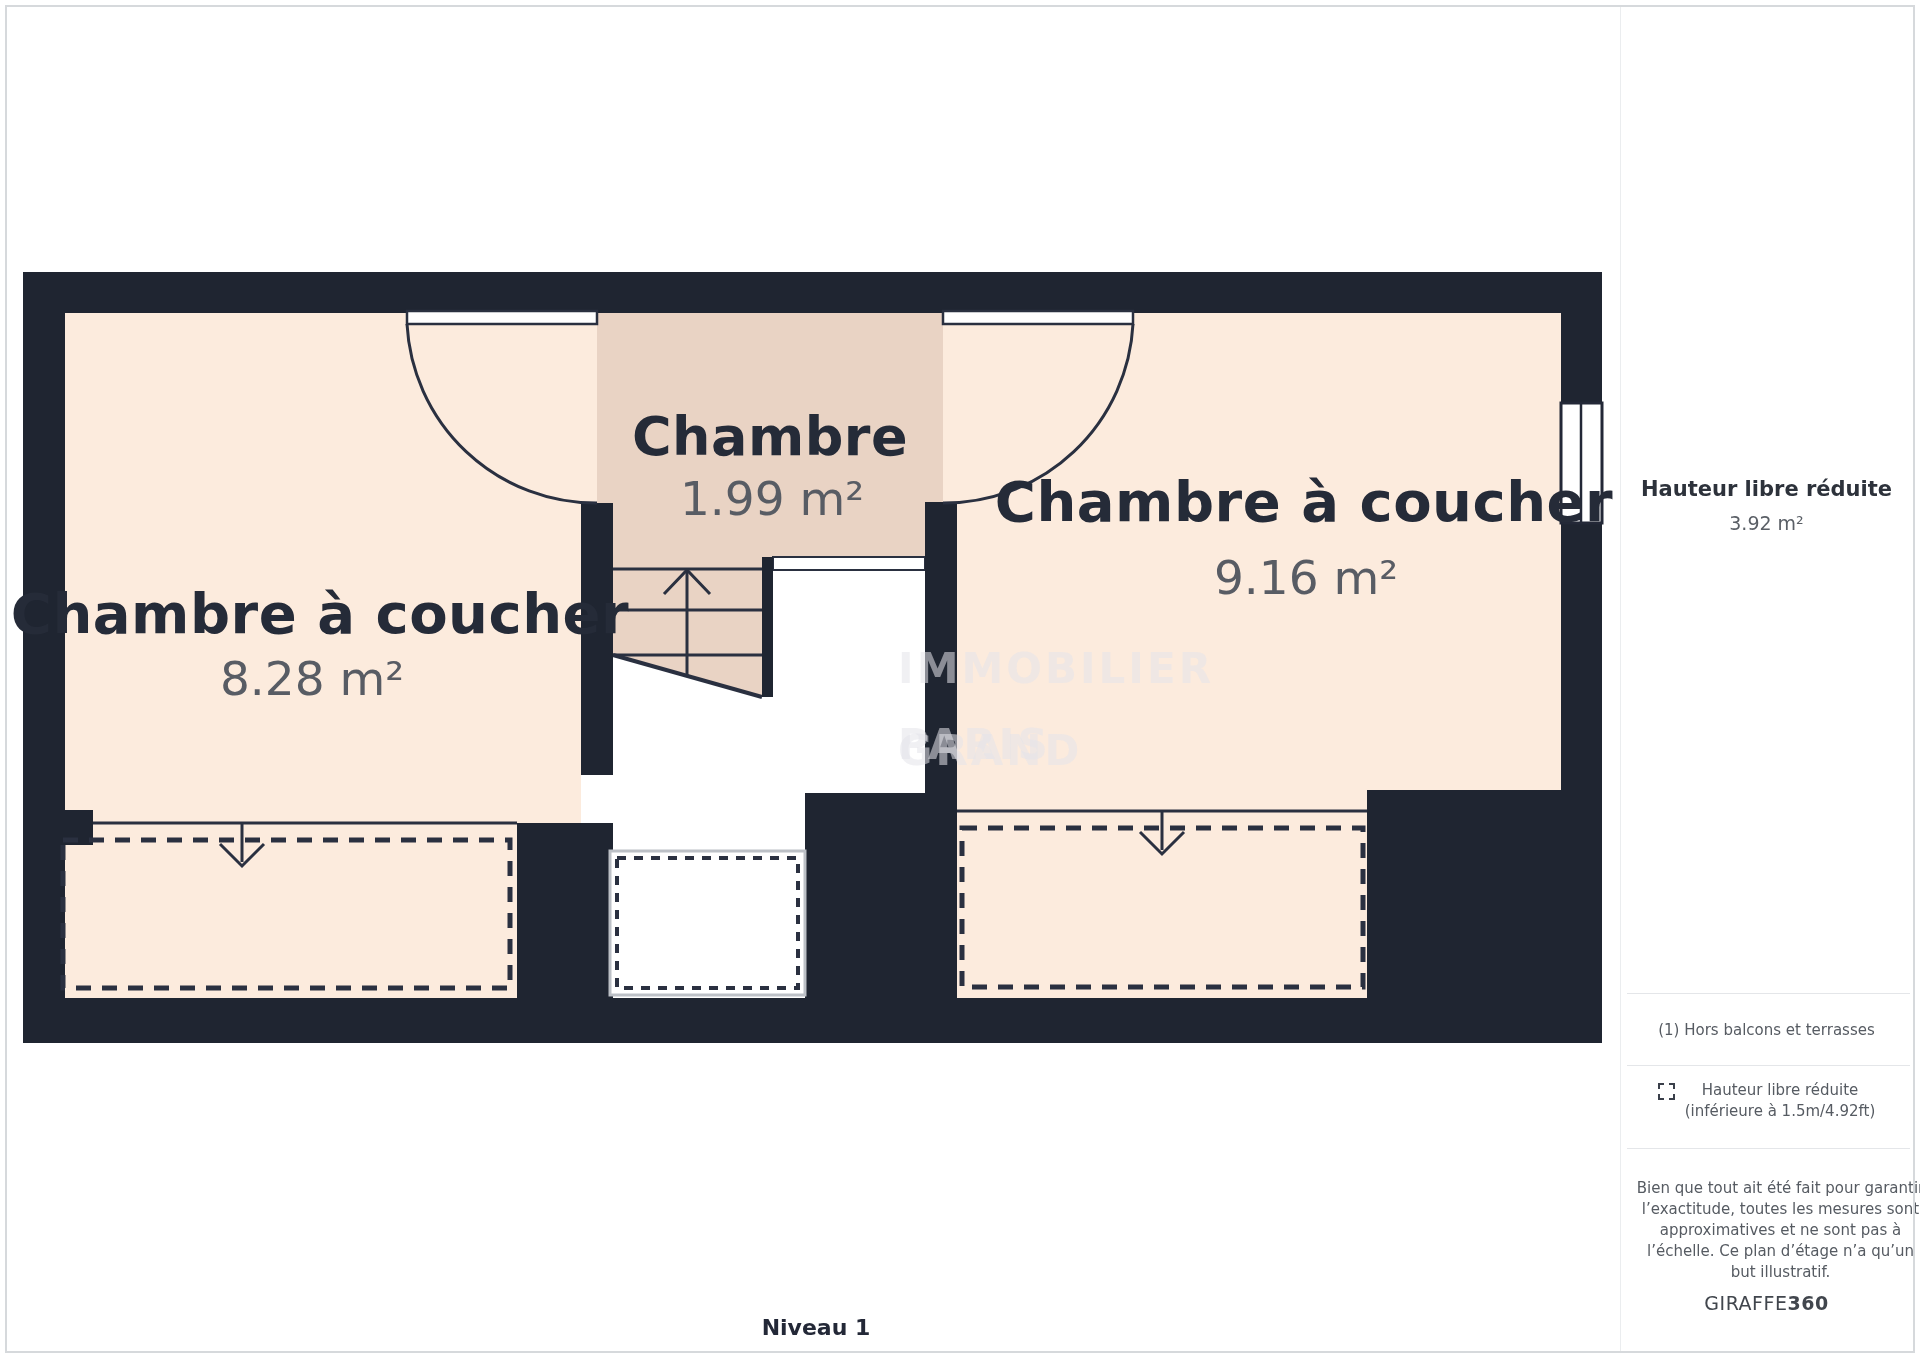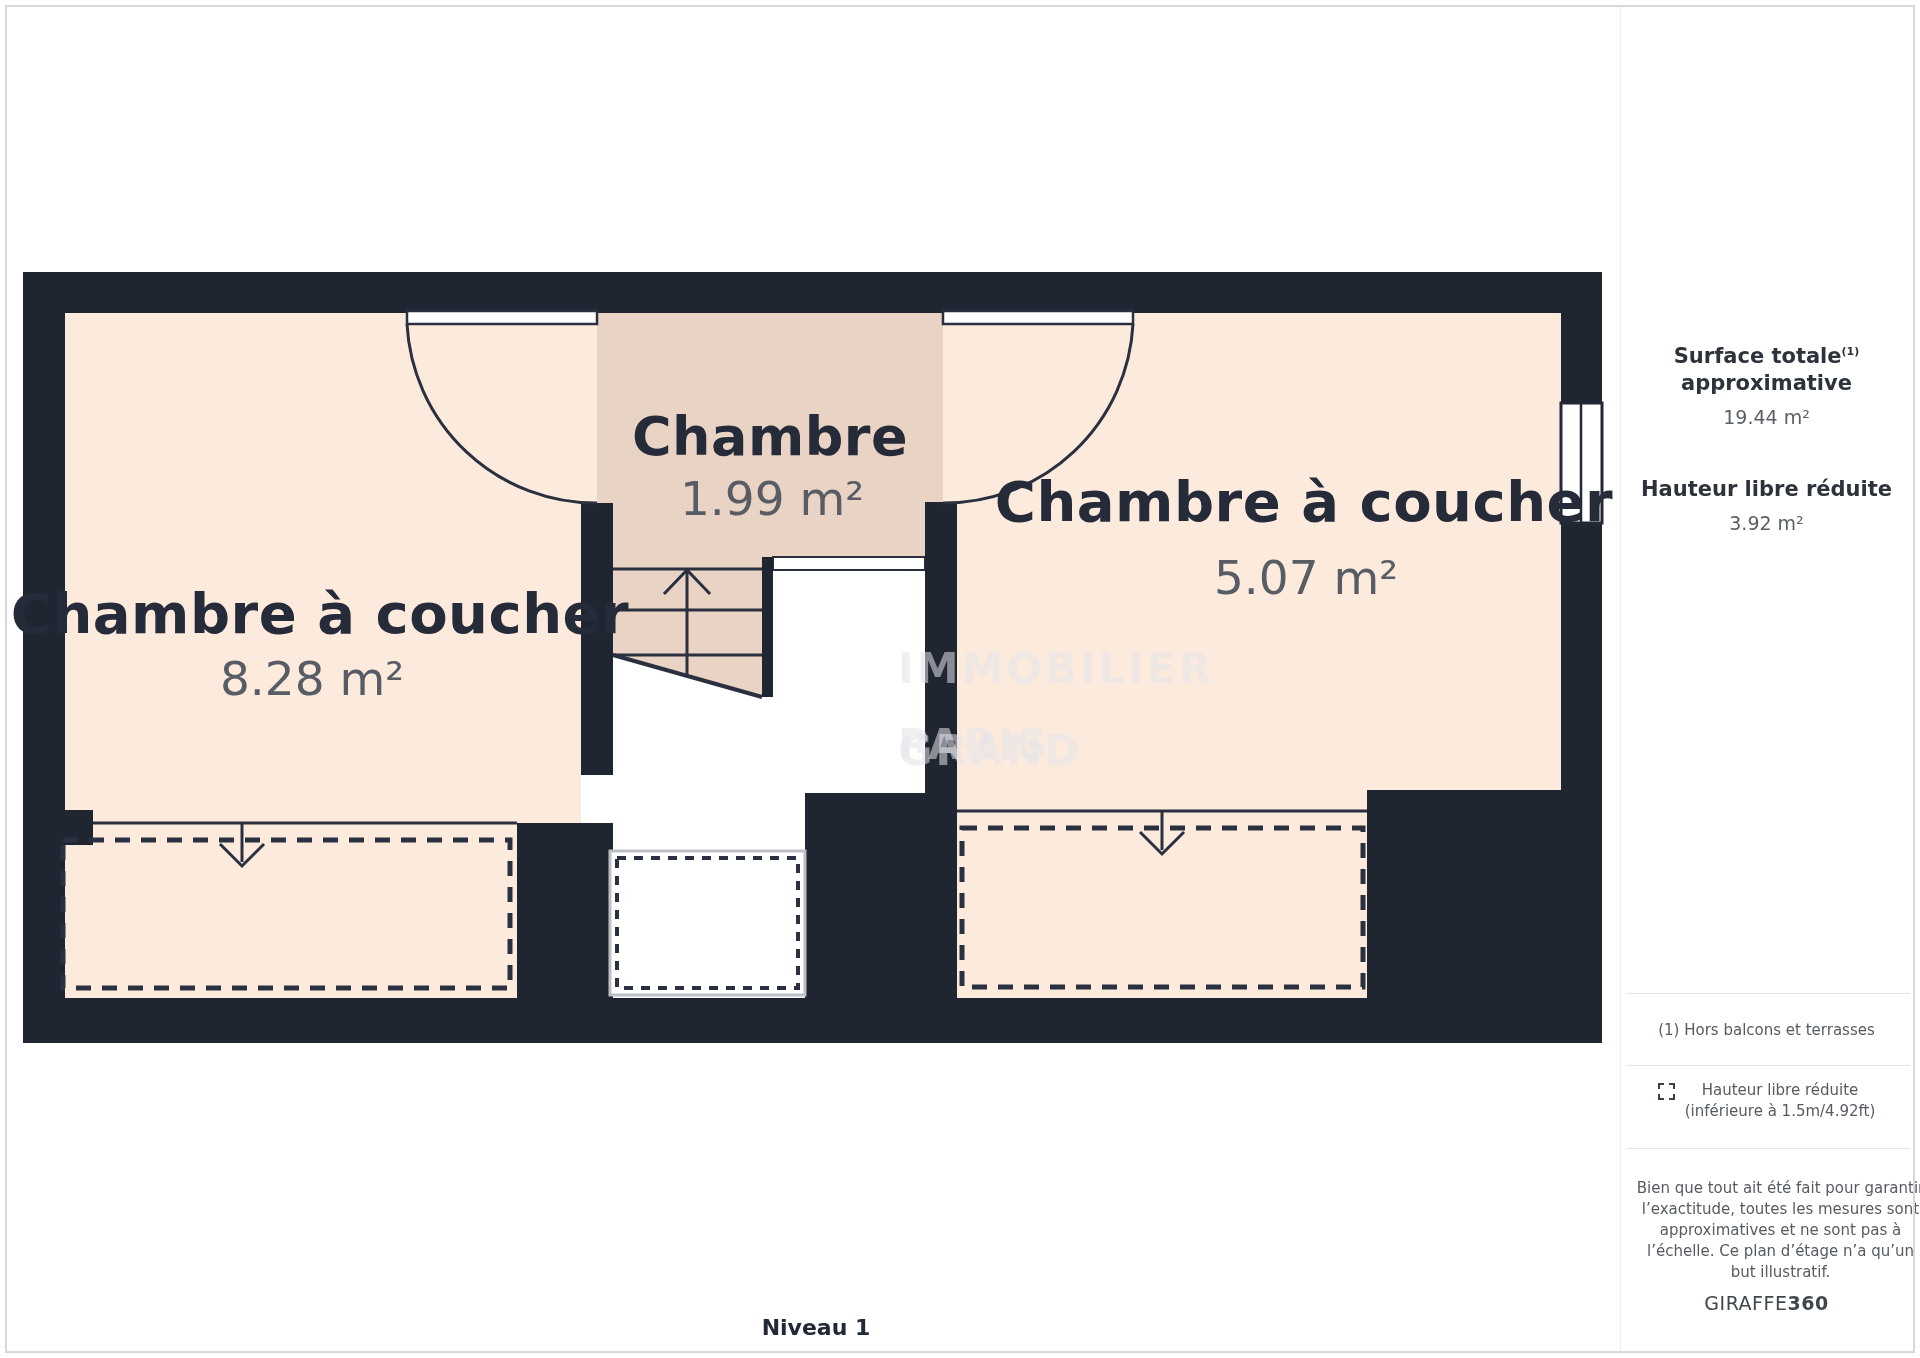--- a/index.html
+++ b/index.html
@@ -109,33 +109,26 @@
   <div class="wm" style="left:898px;top:686px;margin-top:40px;">GRAND</div>
   <div class="wm" style="left:898px;top:720px;">PARIS</div>
 
   <div class="lbl room-title" style="left:320px;top:613px;">Chambre à coucher</div>
   <div class="lbl room-area" style="left:312px;top:678px;">8.28 m²</div>
 
   <div class="lbl room-title small" style="left:770px;top:436px;">Chambre</div>
   <div class="lbl room-area" style="left:772px;top:498px;text-align:center;">1.99 m²</div>
 
   <div class="lbl room-title" style="left:1304px;top:501px;">Chambre à coucher</div>
-  <div class="lbl room-area" style="left:1306px;top:577px;">5.07 m²</div>
+  <div class="lbl room-area" style="left:1306px;top:577px;">9.16 m²</div>
 
   <div class="lbl level" style="left:816px;top:1327px;text-align:center;">Niveau 1</div>
 
   <div class="sidebar">
 
-    <div class="sb-center" style="top:332px;">
-      <div class="sb-title">
-        <span>Surface totale</span><sup>(1)</sup><br>
-        <span>approximative</span>
-      </div>
-      <div class="sb-value">19.44 m²</div>
-    </div>
 
     <div class="sb-center" style="top:470px;">
       <div class="sb-title">Hauteur libre réduite</div>
       <div class="sb-value">3.92 m²</div>
     </div>
 
     <div class="sb-div" style="top:987px;"></div>
 
     <div class="sb-center sb-small" style="top:1014px;">(1) Hors balcons et terrasses</div>
 

